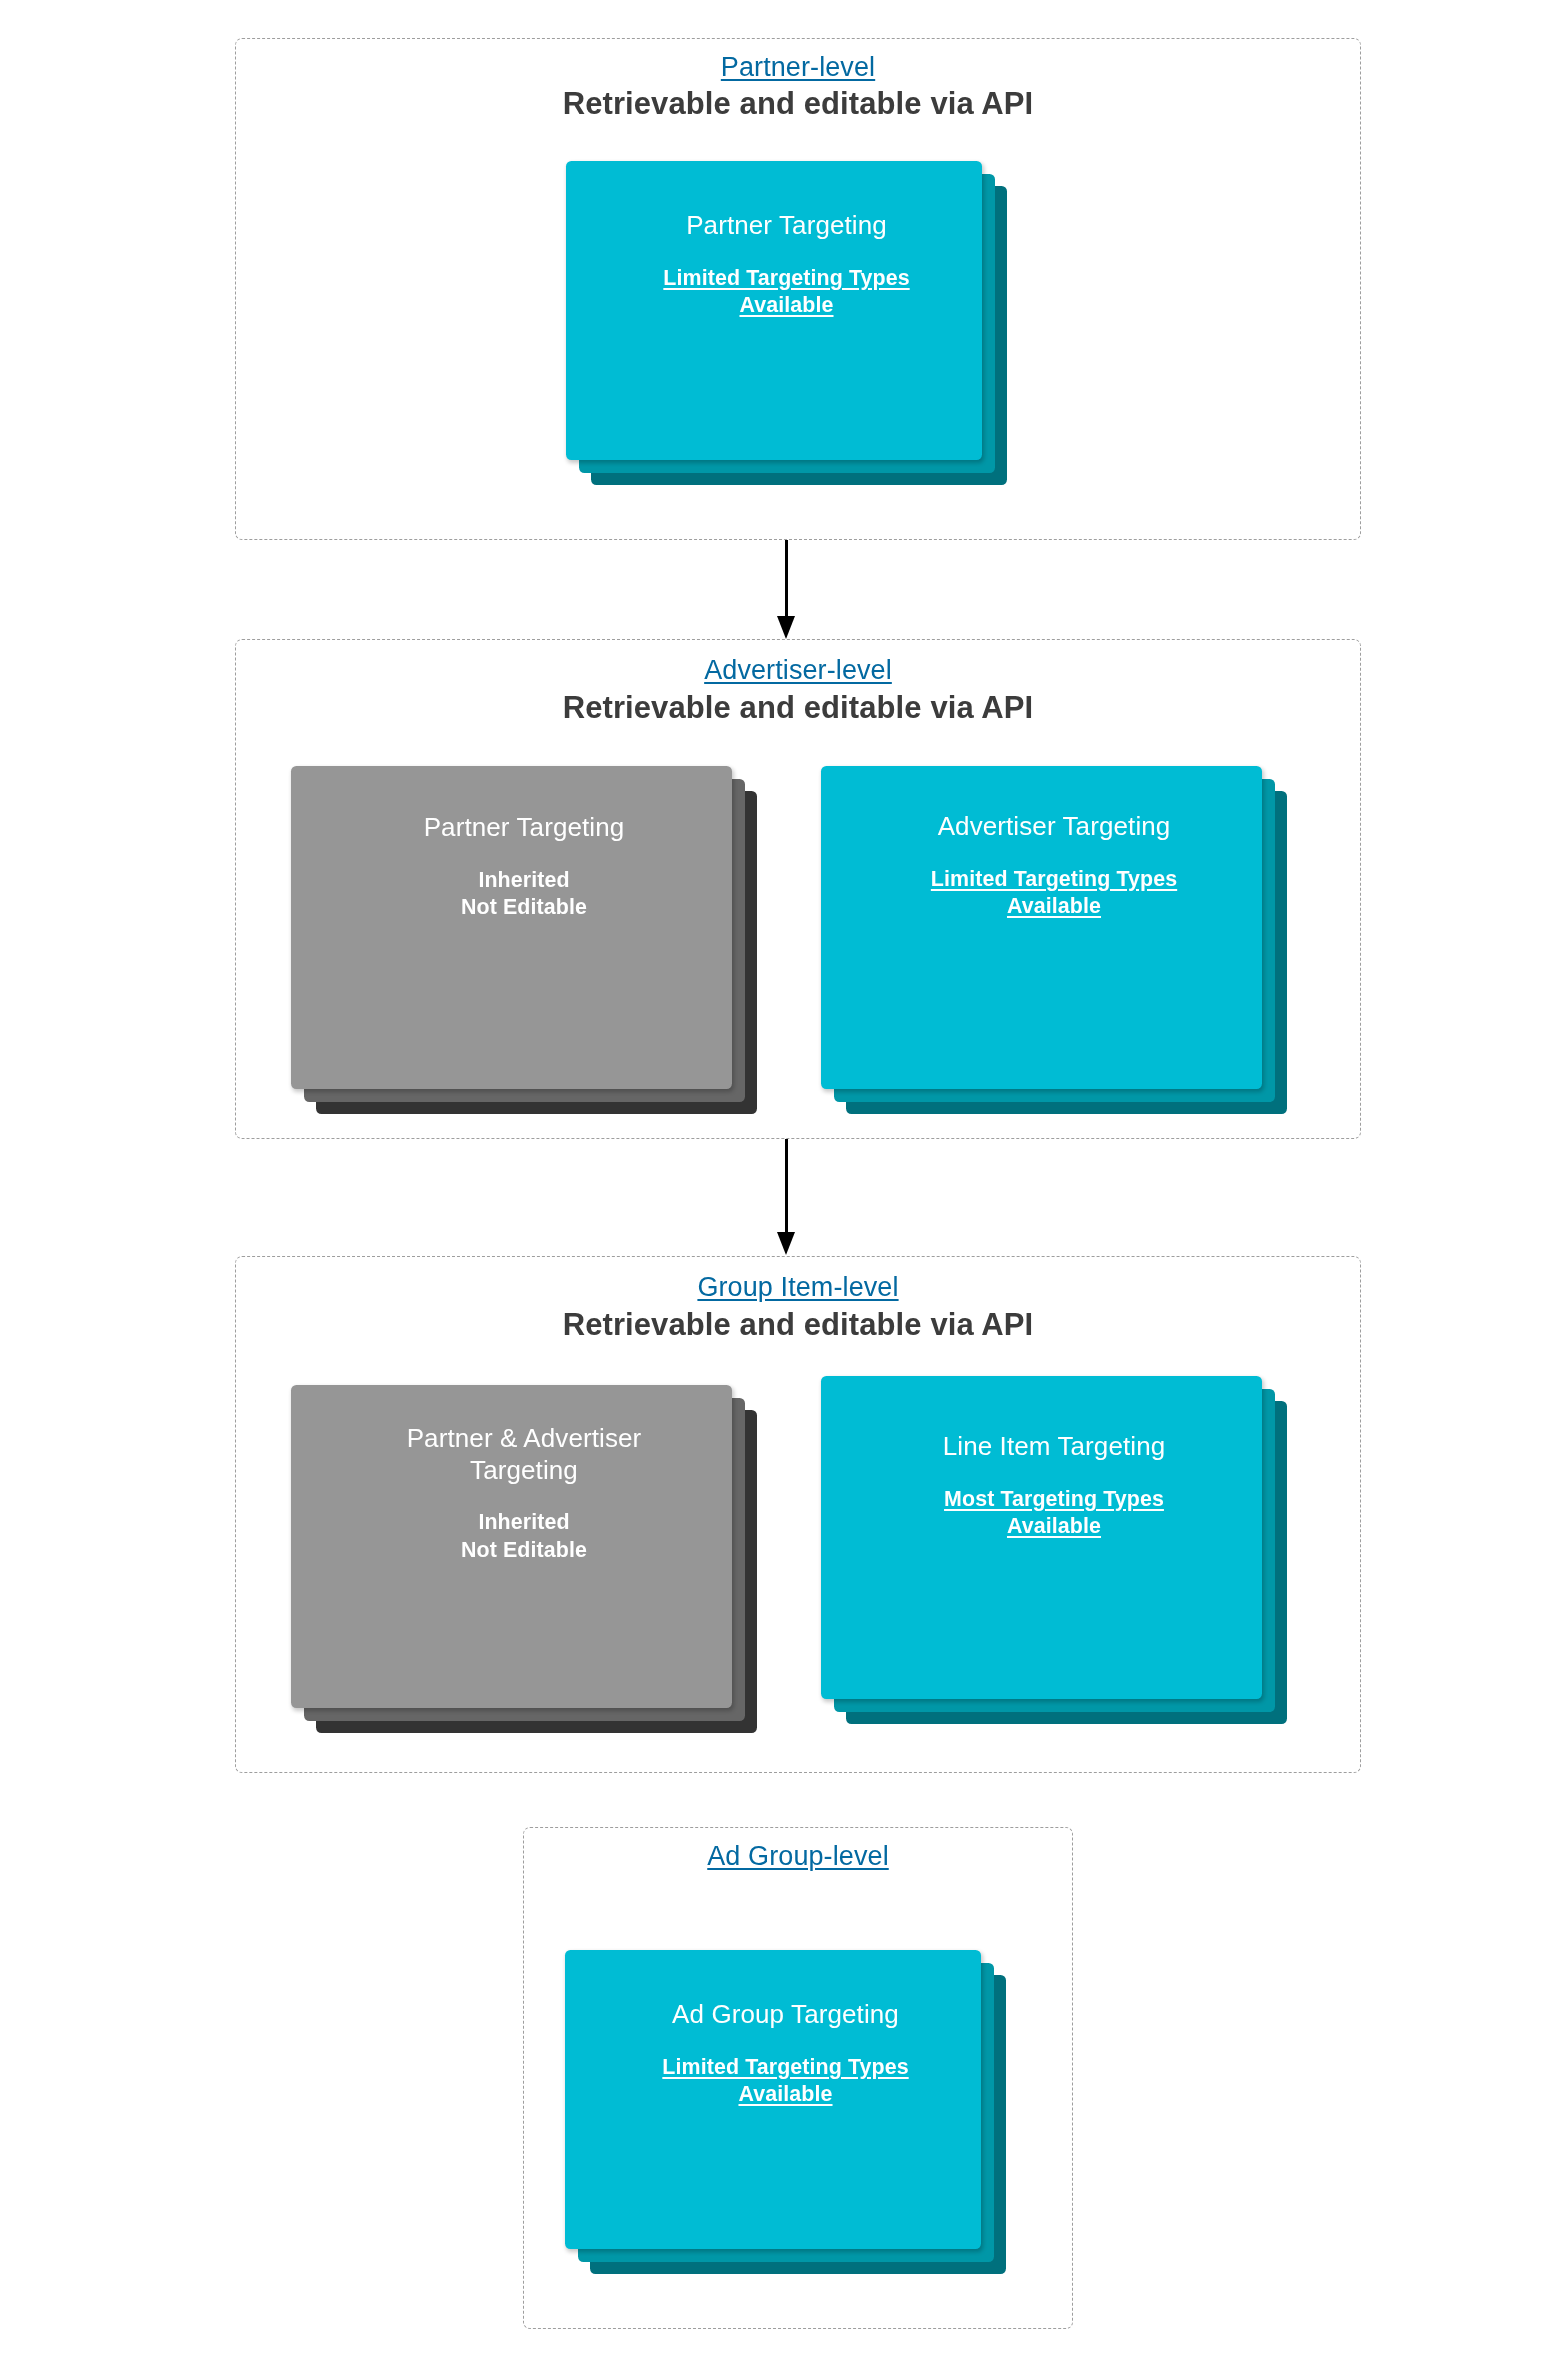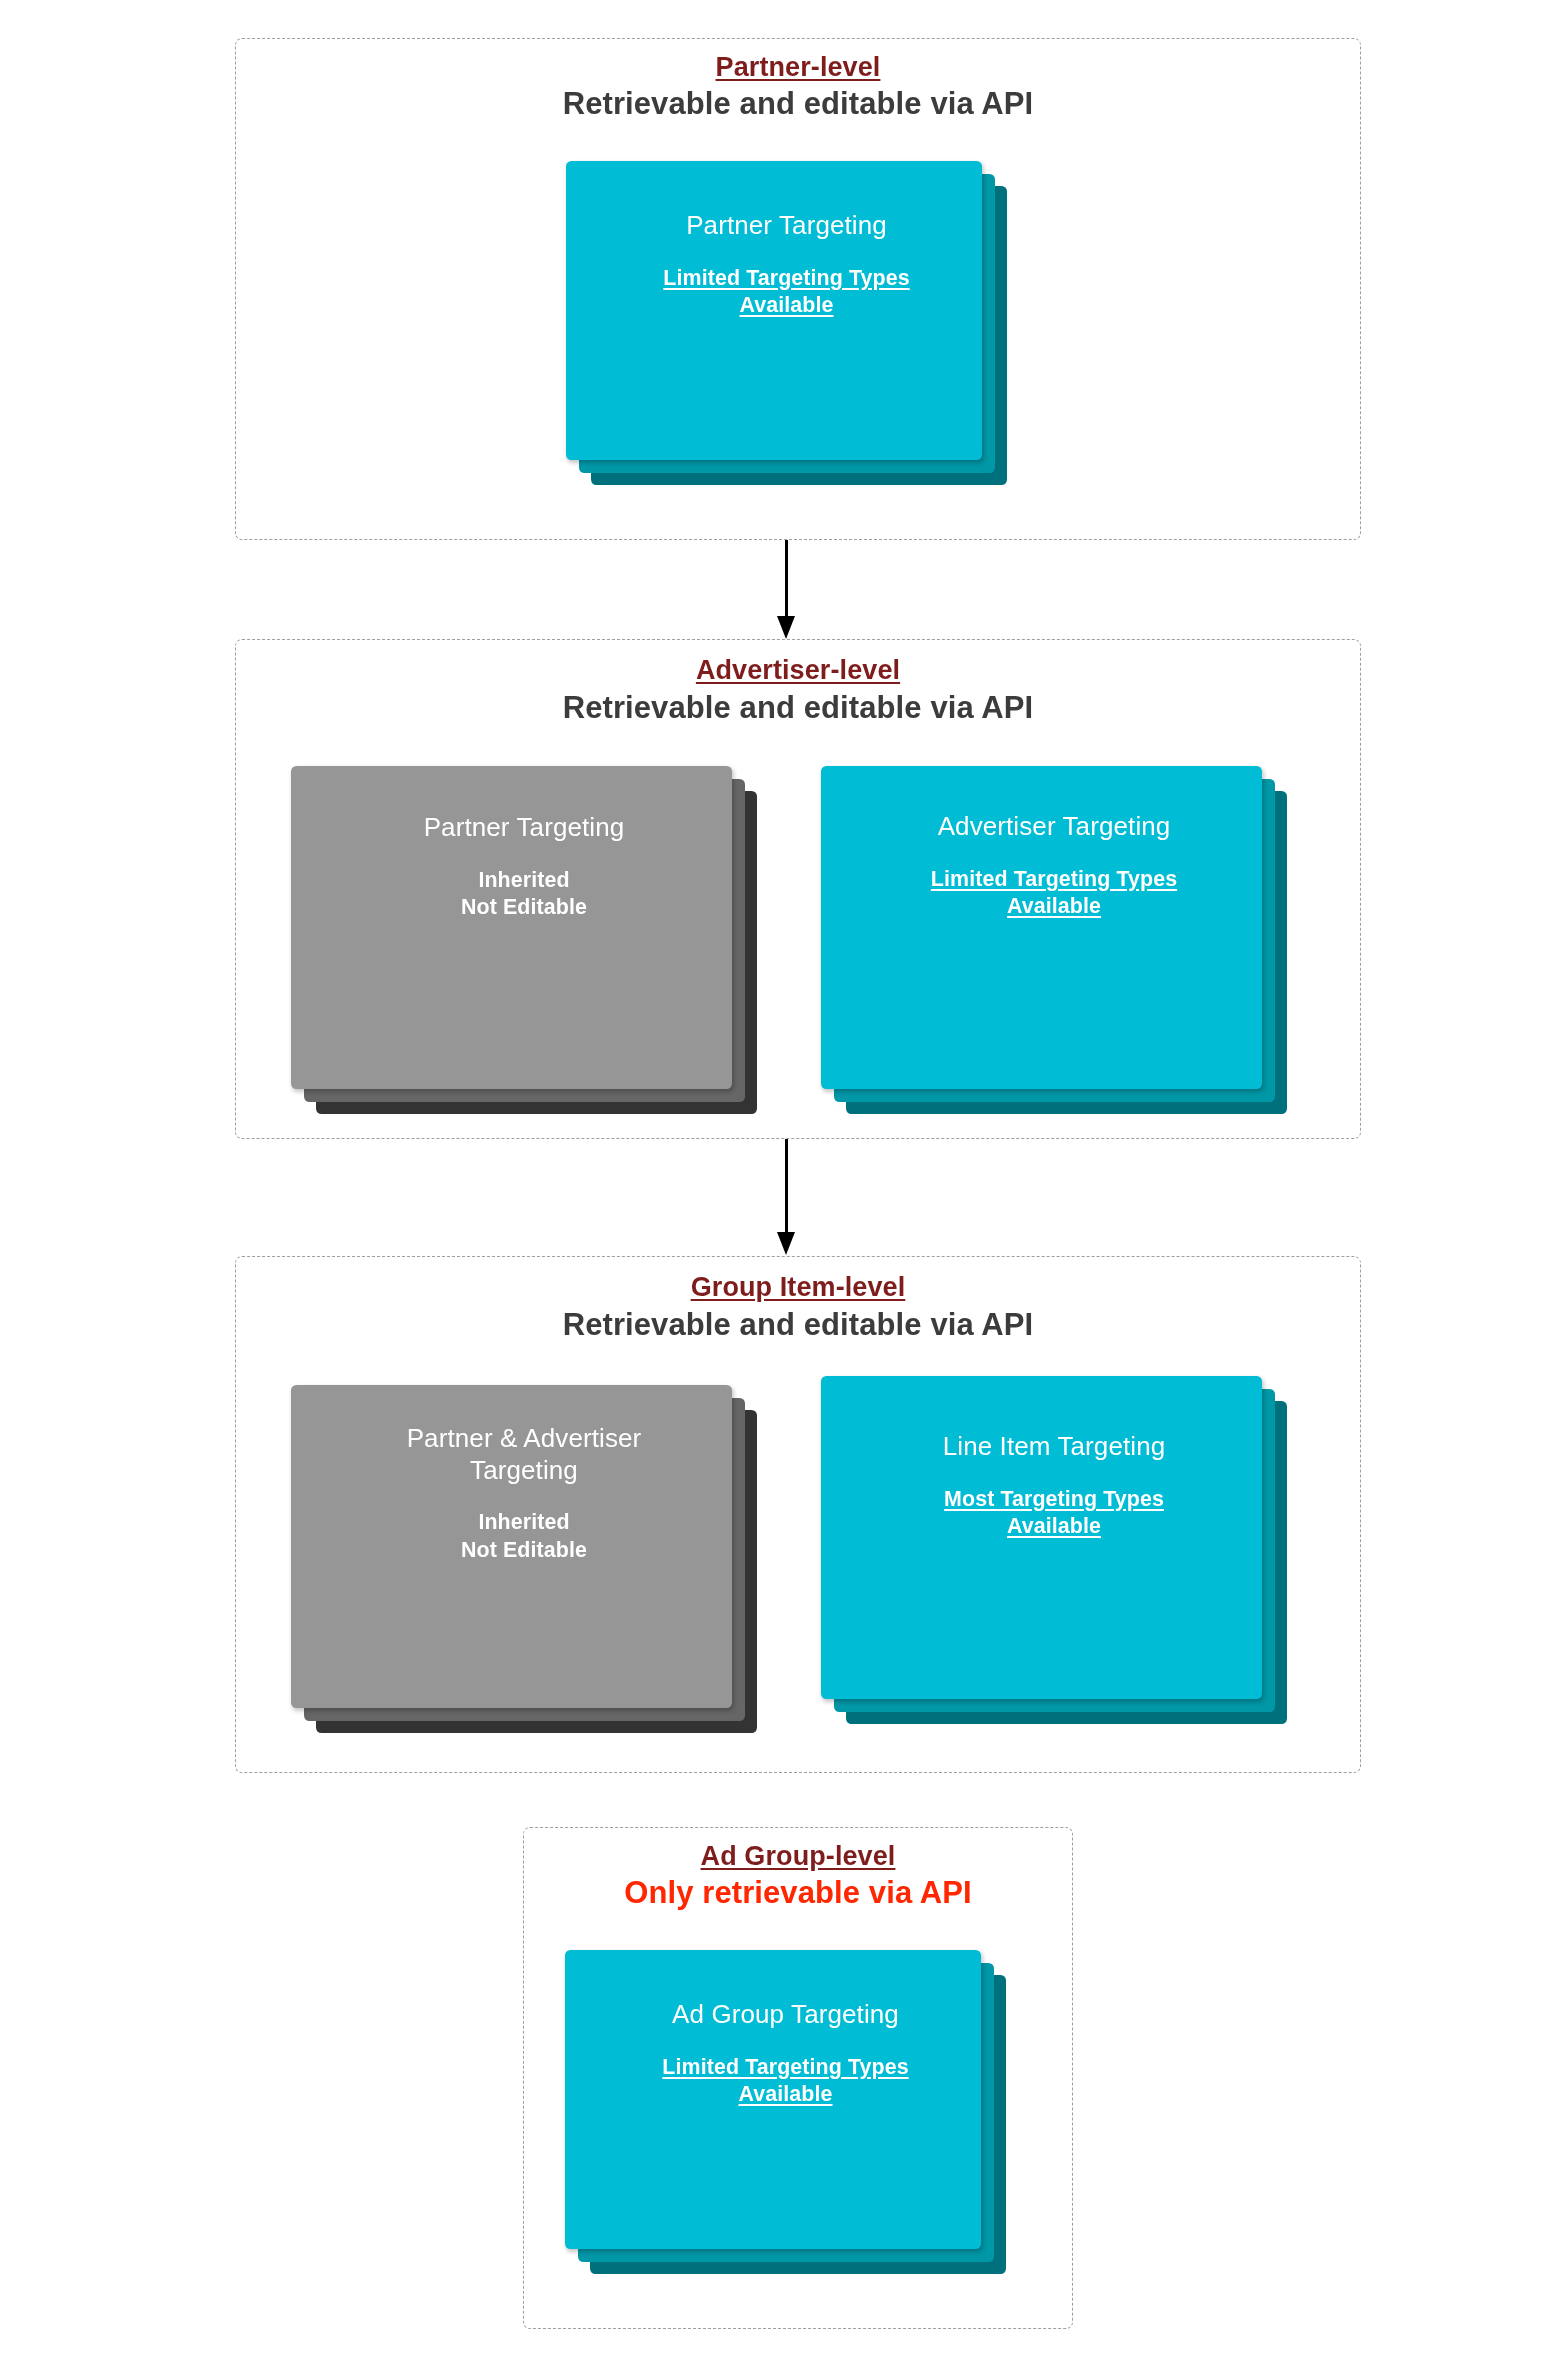--- a/index.html
+++ b/index.html
@@ -30,22 +30,22 @@
     position: absolute;
     left: 0;
     right: 0;
     text-align: center;
     line-height: 1.12;
   }
 
   .level-name {
     display: inline-block;
     font-size: 27px;
-    font-weight: 700;
-    color: #7f1d1d;
+    font-weight: 400;
+    color: #0369a1;
     text-decoration: underline;
     text-underline-offset: 2.7px;
     letter-spacing: 0.1px;
   }
 
   .level-api {
     display: block;
     font-size: 31px;
     font-weight: bold;
     color: #3c3c3c;
@@ -231,21 +231,20 @@
         <div>Available</div>
       </div>
     </div>
   </div>
 </div>
 
 <div class="level-box" style="left: 523px; top: 1827px; width: 550px; height: 502px; border-color: rgb(158, 158, 158);">
 
   <div class="level-header" style="top:12.5px;">
     <span class="level-name">Ad Group-level</span>
-    <span class="level-api alert" style="color: rgb(255, 38, 0);">Only retrievable via API</span>
   </div>
 
   <div class="card-stack cyan" style="left:41px; top:122px; width:441px; height:324px;">
     <div class="card-layer back" style="width: 416px; height: 299px; background: rgb(0, 112, 125);"></div>
     <div class="card-layer mid" style="width: 416px; height: 299px; background: rgb(0, 151, 167);"></div>
     <div class="card-layer front" style="width: 416px; height: 299px; background: rgb(0, 188, 212);"></div>
     <div class="card-body" style="top:49px;">
       <div class="card-title">Ad Group Targeting</div>
       <div class="card-note underlined">
         <div>Limited Targeting Types</div>

